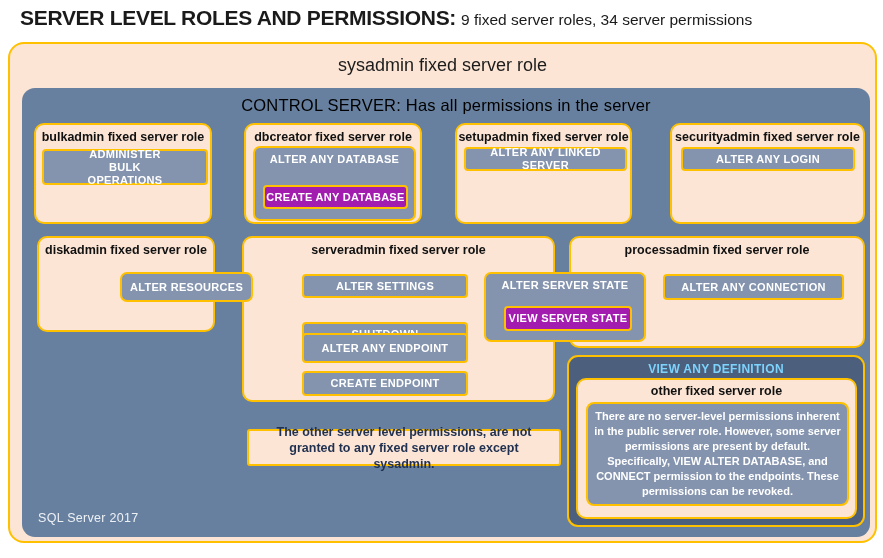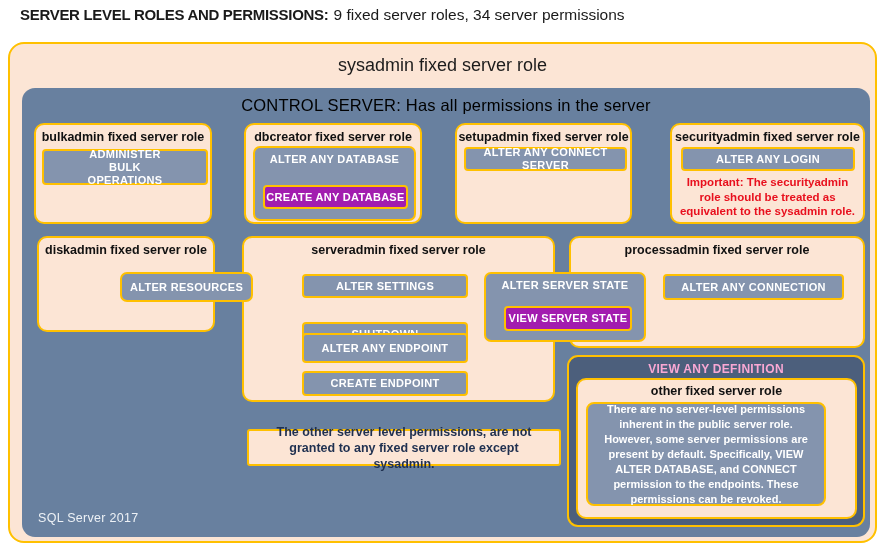--- a/index.html
+++ b/index.html
@@ -10,21 +10,21 @@
     background: #ffffff;
     font-family: "Liberation Sans", sans-serif;
     overflow: hidden;
   }
   
   .page-title {
     position: absolute; left: 20px; top: 6px;
     white-space: nowrap;
   }
   .page-title .main {
-    font-size: 15px; font-weight: bold; color: #1a1a1a; letter-spacing: -0.3px;
+    font-size: 21px; font-weight: bold; color: #1a1a1a; letter-spacing: -0.3px;
   }
   .page-title .sub {
     font-size: 15.5px; font-weight: normal; color: #1a1a1a; margin-left: 5px;
   }
   
   .sysadmin-box {
     position: absolute; left: 8px; top: 42px; width: 869px; height: 501px;
     background: #FCE5D5; border: 2px solid #FFC000; border-radius: 16px;
   }
   .sysadmin-label {
@@ -74,28 +74,28 @@
     text-align: center; font-size: 11.5px; font-weight: bold; color: #E8101E;
     line-height: 14.5px;
   }
   
   .vad-box {
     position: absolute;
     background: #4C5F7C; border: 2px solid #FFC000; border-radius: 11px;
   }
   .vad-label {
     position: absolute; left: 0; right: 0; top: 5px;
-    text-align: center; font-size: 12px; font-weight: bold; color: #f9a8d4; letter-spacing: .3px;
+    text-align: center; font-size: 12px; font-weight: bold; color: #7dd3fc; letter-spacing: .3px;
   }
   .public-box {
     position: absolute; left: 7px; top: 21px; width: 281px; height: 141px;
     background: #FCE5D5; border: 2px solid #FFC000; border-radius: 10px;
   }
   .public-desc {
-    position: absolute; left: 8px; top: 22px; width: 240px; height: 104px;
+    position: absolute; left: 8px; top: 22px; width: 263px; height: 104px;
     background: #8494AE; border: 2px solid #FFC000; border-radius: 8px;
     color: #ffffff; font-weight: bold; font-size: 11px; line-height: 15px;
     display: flex; align-items: center; justify-content: center; text-align: center;
     padding: 2px 6px;
   }
   
   .footer-label {
     position: absolute; left: 16px; top: 423px;
     font-size: 12.5px; color: #EDF1F6; letter-spacing: .3px;
   }
@@ -123,27 +123,26 @@
       <div class="role-box" style="left:222px; top:35px; width:178px; height:101px;padding-left:46px;">
         <div class="role-title">dbcreator fixed server role</div>
         <div class="perm top-label round" style="left:7px; top:21px; width:163px; height:75px;">
           <span>ALTER ANY DATABASE</span>
           <div class="perm dark" style="left:8px; top:37px; width:145px; height:24px;">CREATE ANY DATABASE</div>
         </div>
       </div>
 
       <div class="role-box" style="left:433px; top:35px; width:177px; height:101px;">
         <div class="role-title">setupadmin fixed server role</div>
-        <div class="perm" style="left:7px; top:22px; width:163px; height:24px;">ALTER ANY CONNECT SERVER</div>
+        <div class="perm" style="left:7px; top:22px; width:163px; height:24px;">ALTER ANY LINKED SERVER</div>
       </div>
 
       <div class="role-box" style="left:648px; top:35px; width:195px; height:101px;">
         <div class="role-title">securityadmin fixed server role</div>
         <div class="perm" style="left:9px; top:22px; width:174px; height:24px;">ALTER ANY LOGIN</div>
-        <div class="warning-text">Important: The securityadmin role should be treated as equivalent to the sysadmin role.</div>
       </div>
 
       <div class="role-box" style="left:15px; top:148px; width:178px; height:96px;">
         <div class="role-title">diskadmin fixed server role</div>
       </div>
 
       <div class="role-box" style="left:220px; top:148px; width:313px; height:166px;">
         <div class="role-title">serveradmin fixed server role</div>
         <div class="perm" style="left:58px; top:36px; width:166px; height:24px;">ALTER SETTINGS</div>
         <div class="perm" style="left:58px; top:76px; width:166px; height:25px;margin-top:8px;">SHUTDOWN</div>

